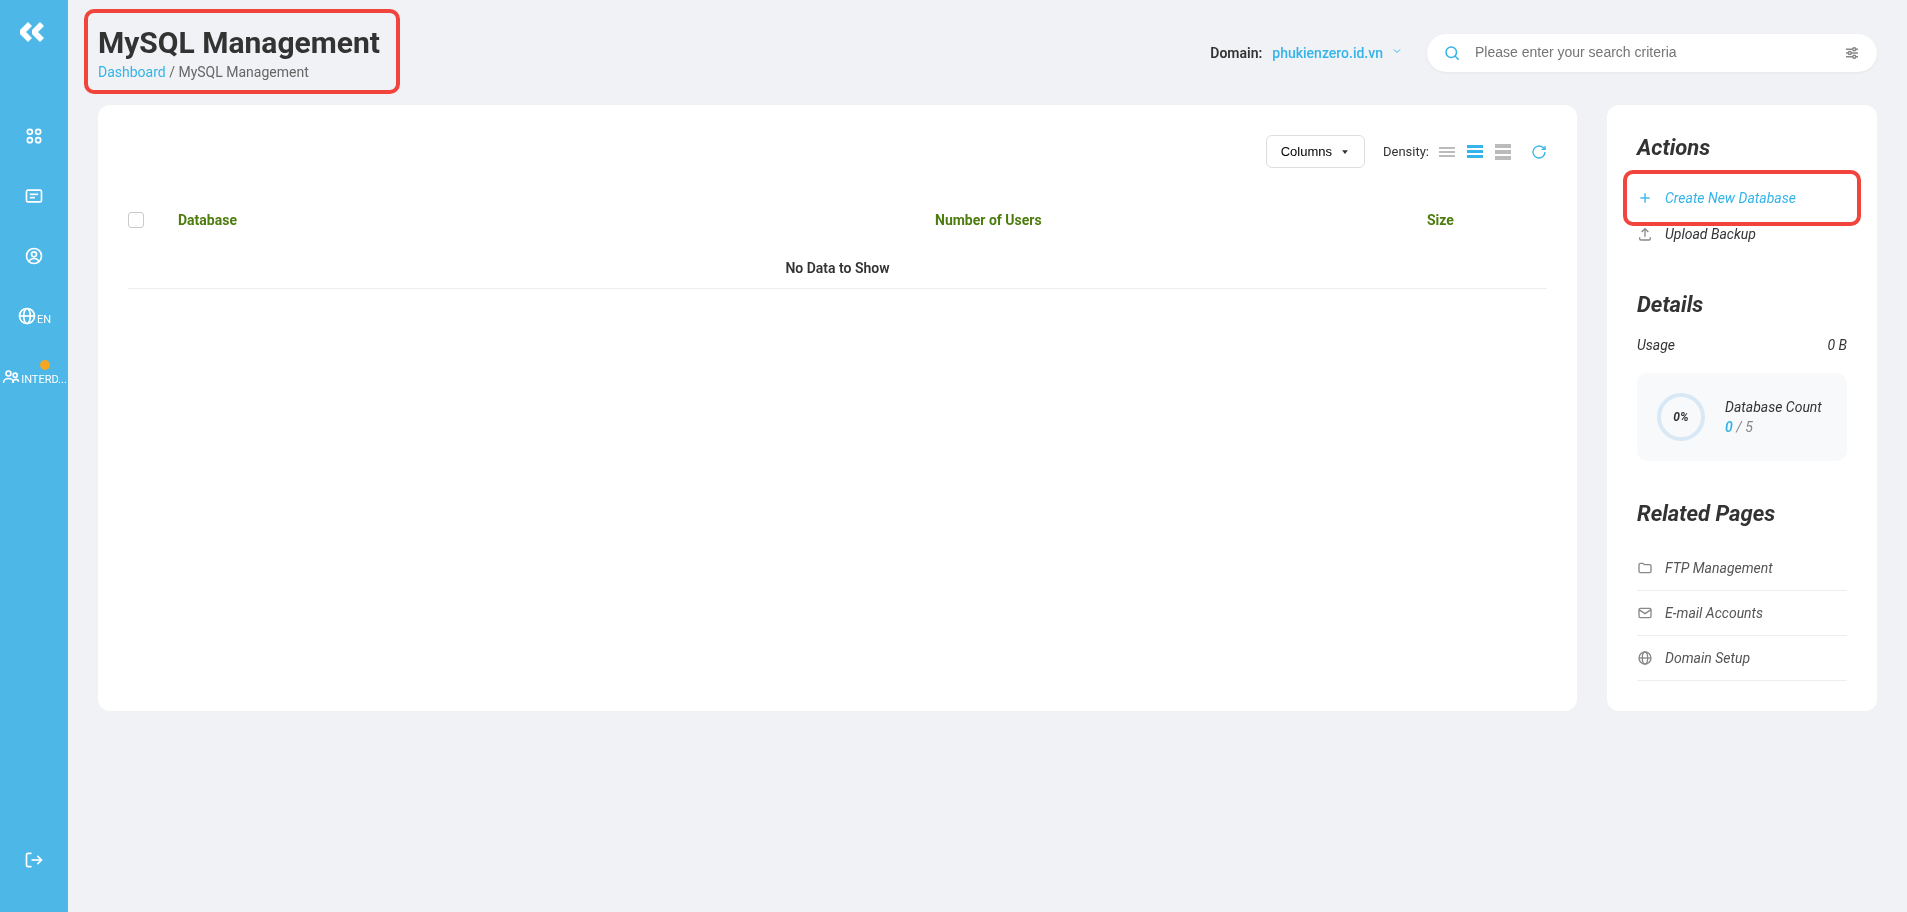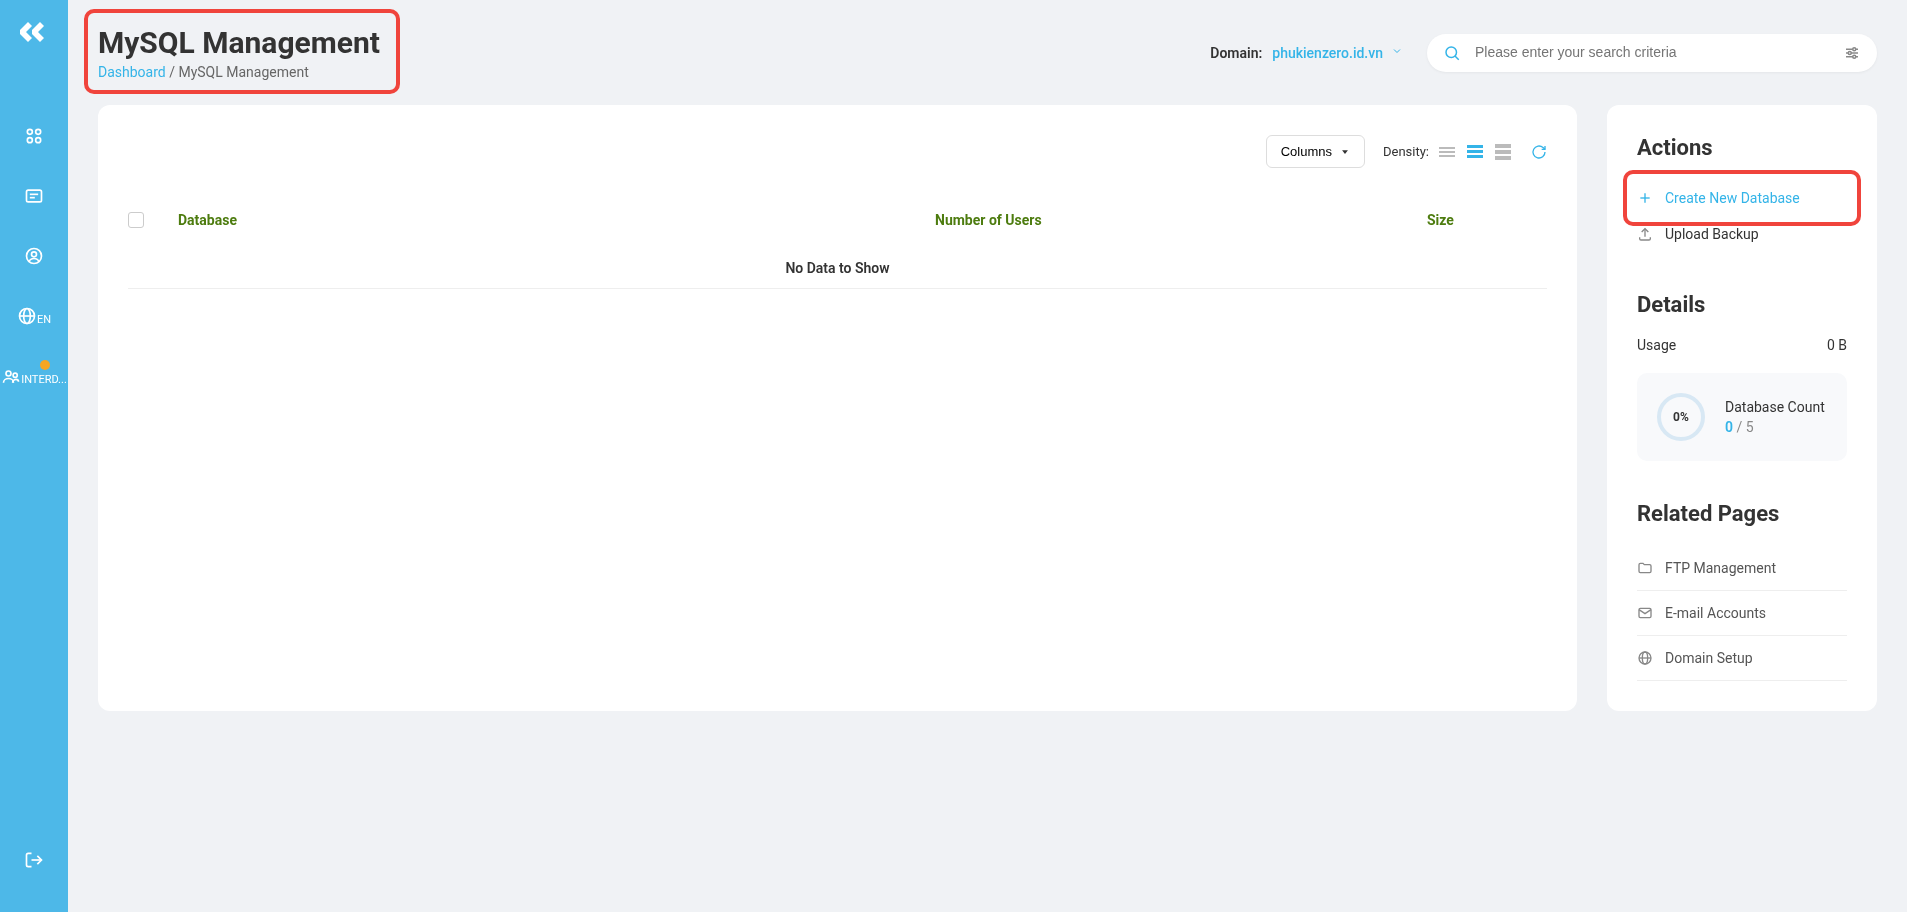--- a/index.html
+++ b/index.html
@@ -33,21 +33,21 @@
 .domain-select .value { color: #34b4e8; font-weight: 500; cursor: pointer; display: flex; align-items: flex-start; gap: 8px; }
 .search-box { display: flex; align-items: flex-start; background: #fff; border-radius: 24px; padding: 10px 16px; width: 450px; box-shadow: 0 1px 3px rgba(0,0,0,0.05); }
 .search-box svg { width: 18px; height: 18px; }
 .search-box input { border: none; outline: none; flex: 1; margin-left: 14px; font-size: 14px; color: #666; }
 .search-box .settings-icon { margin-left: auto; cursor: pointer; }
 
 
 .content { display: flex; gap: 30px; padding: 0 30px 30px; }
 .card { background: #fff; border-radius: 12px; padding: 30px; }
 .table-card { flex: 1; }
-.side-card { width: 270px; }
+.side-card { width: 270px; font-style: italic; }
 
 
 .table-toolbar { display: flex; align-items: center; justify-content: flex-end; gap: 18px; margin-bottom: 20px; }
 .columns-btn { display: flex; align-items: center; gap: 8px; border: 1px solid #ddd; border-radius: 6px; padding: 8px 14px; font-size: 13px; cursor: pointer; background: #fff; }
 .density { display: flex; align-items: center; gap: 8px; font-size: 13px; font-weight: 400; }
 .density .d-opt { display: flex; flex-direction: column; gap: 2px; cursor: pointer; padding: 2px; }
 .density .d-opt span { width: 16px; height: 2px; background: #bbb; display: block; }
 .density .d-opt.active span { background: #34b4e8; }
 .density .d-opt.med span { height: 3px; }
 .density .d-opt.large span { height: 4px; }

